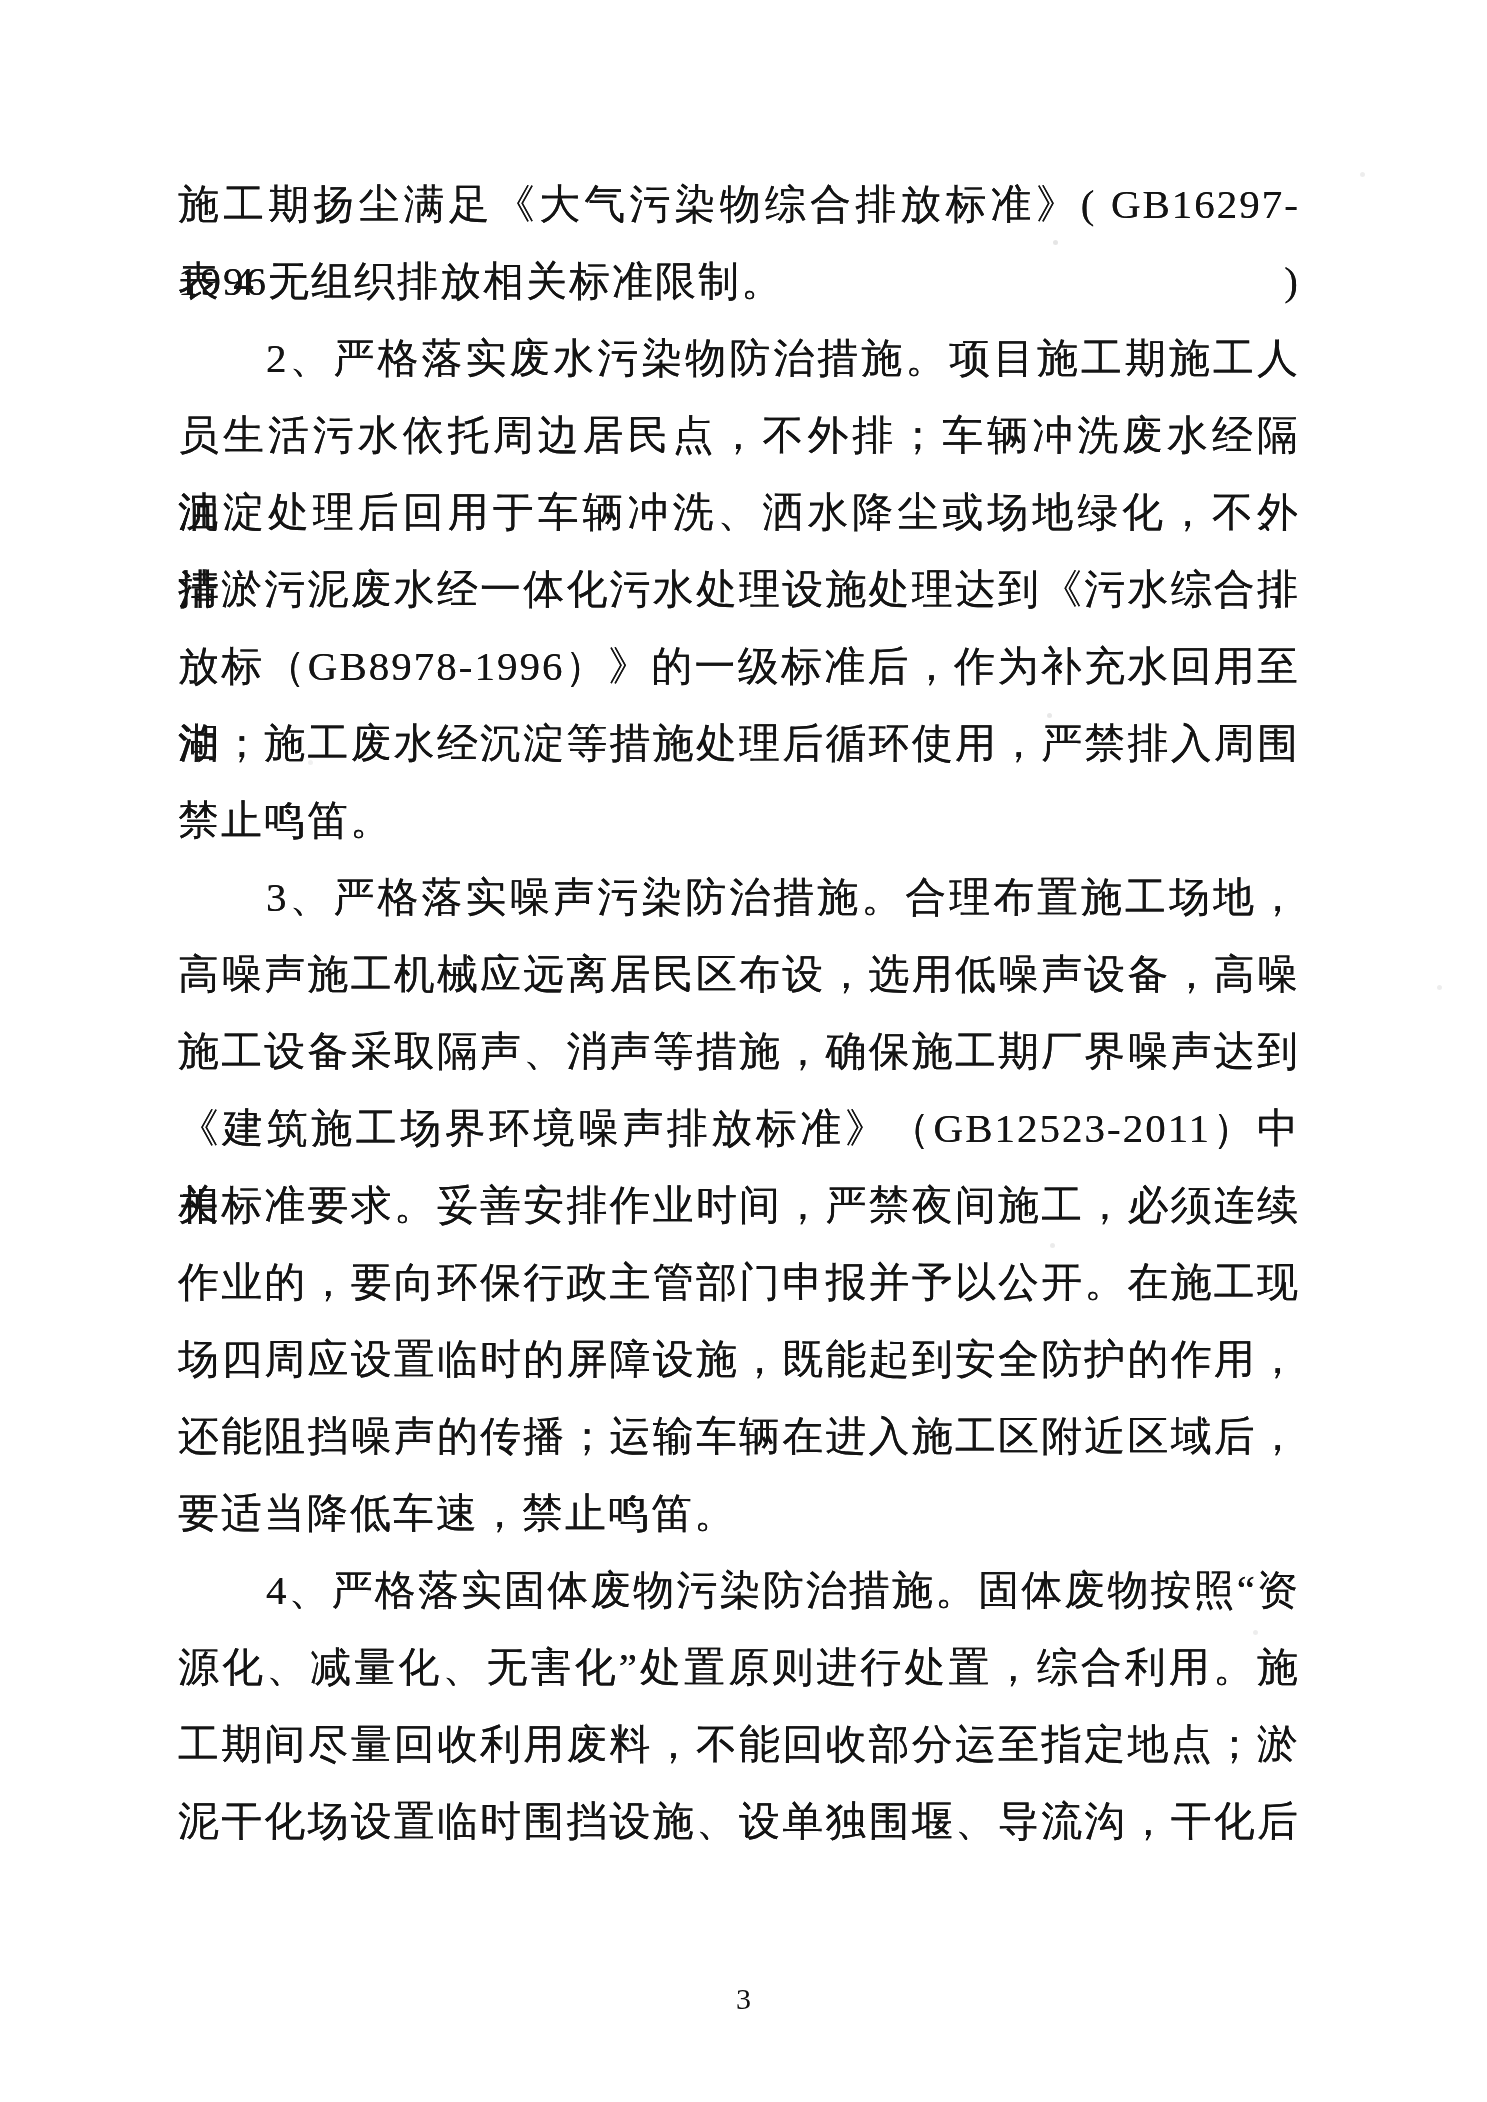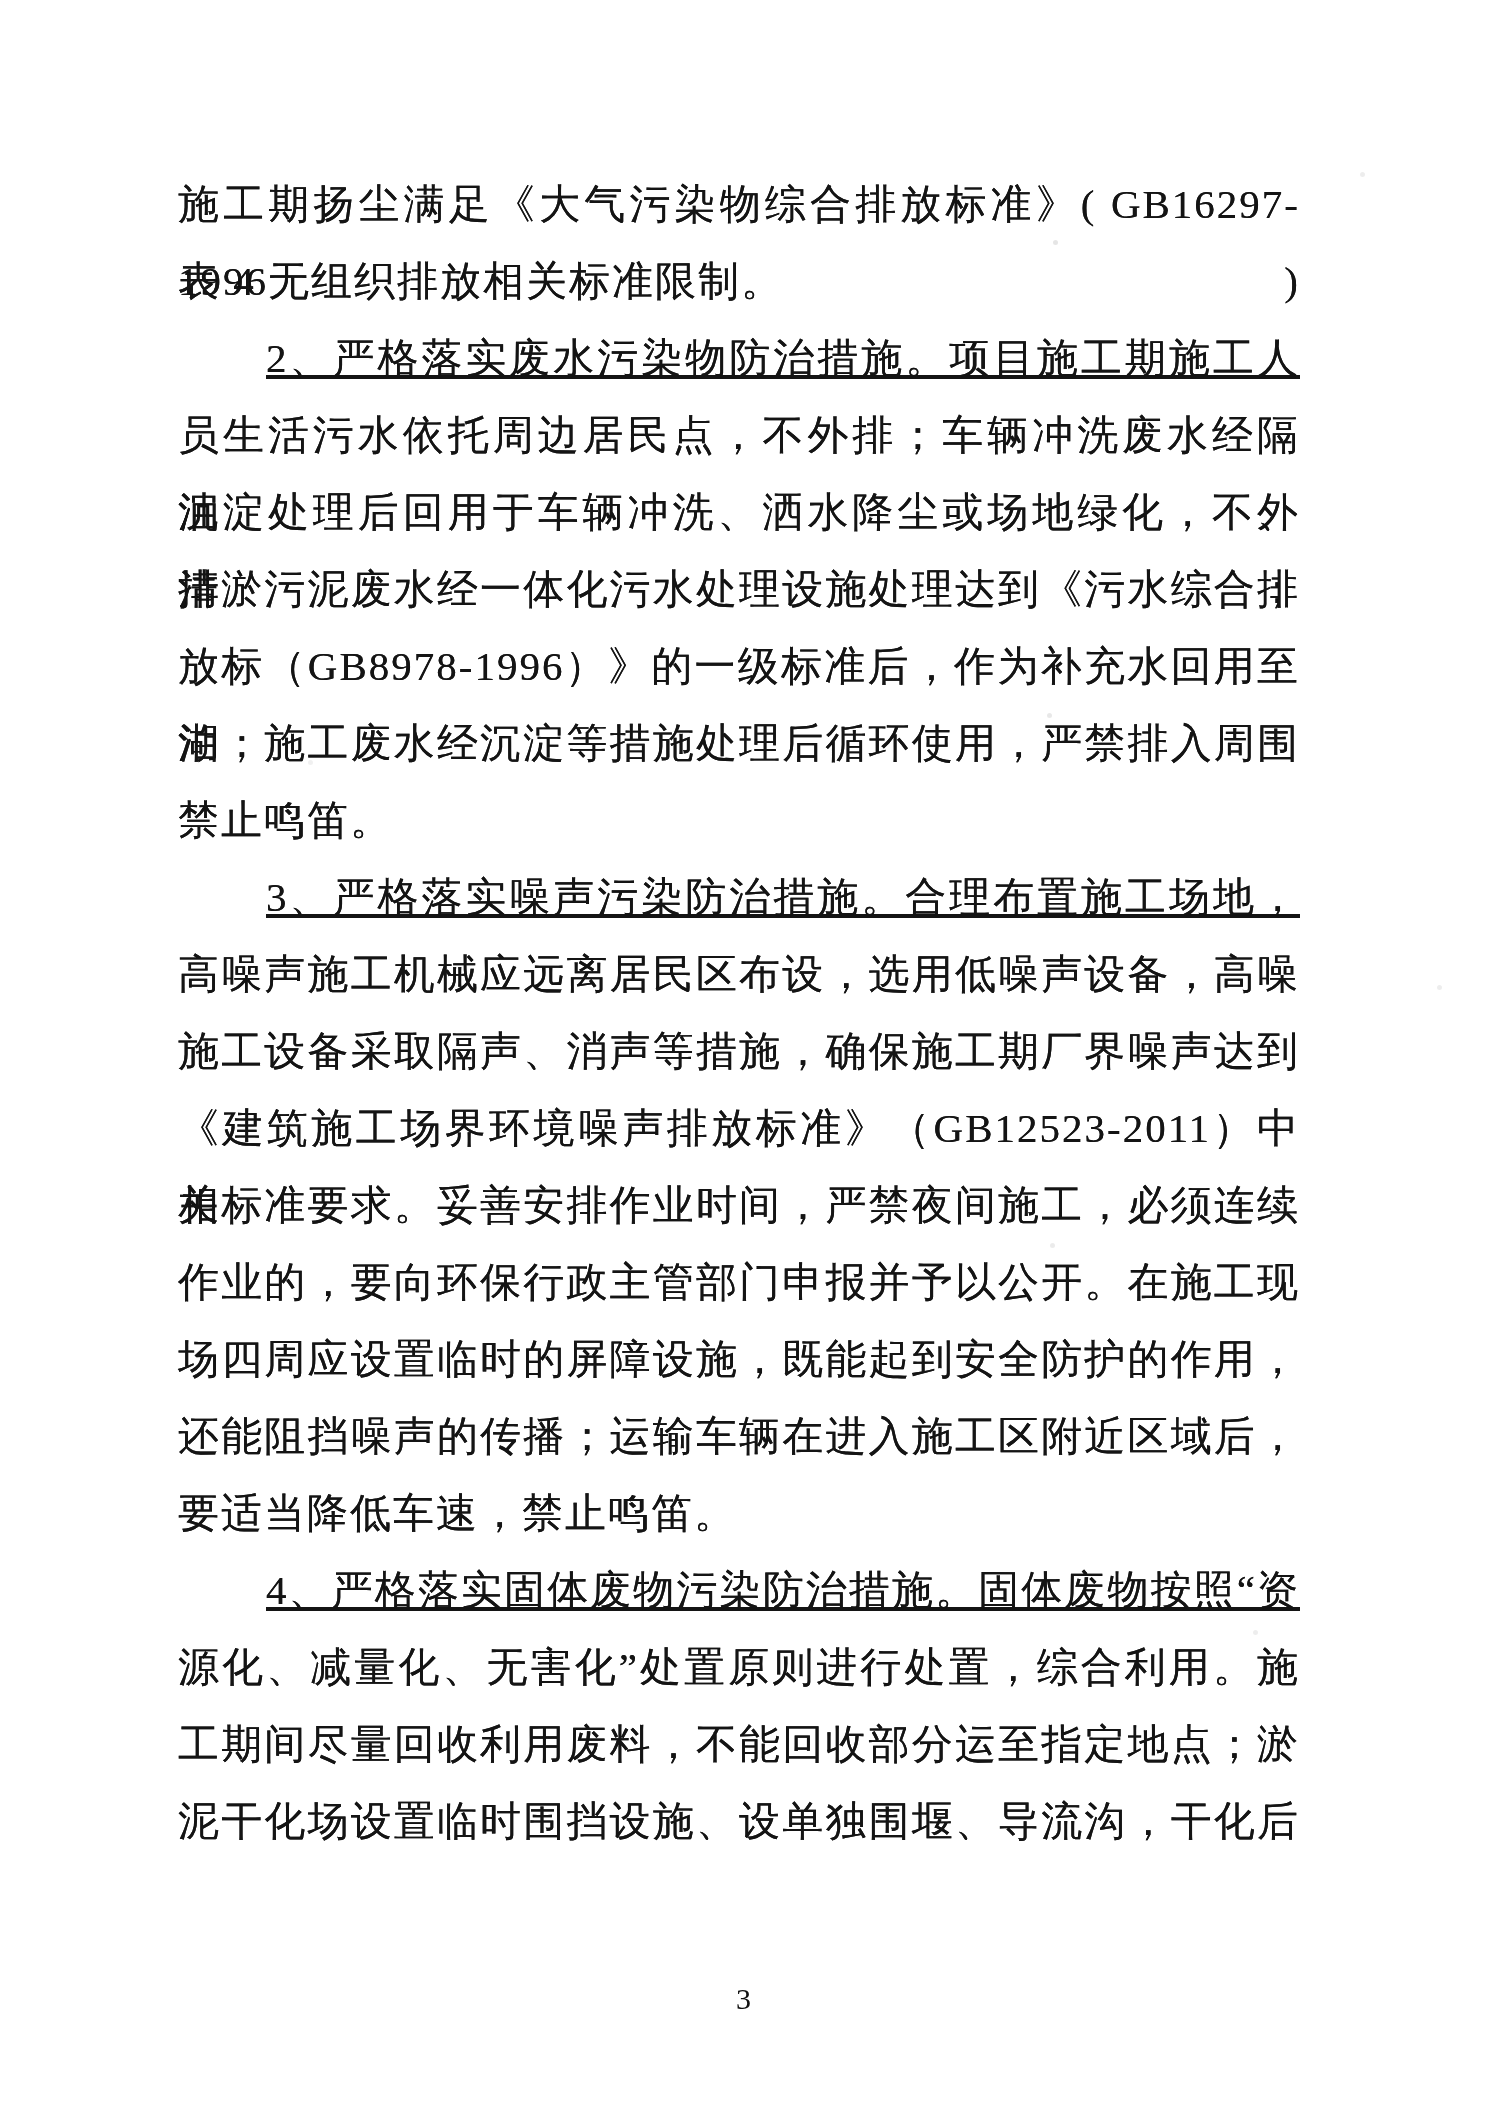--- a/index.html
+++ b/index.html
@@ -35,21 +35,20 @@
     text-align: left;
   }
   .line.justify {
     white-space: normal;
     text-align: justify;
     text-align-last: justify;
   }
   .line.indent {
     padding-left: 88px;
     width: calc(100% - 88px);
-    text-decoration: underline;
   }
   .page-number {
     position: absolute;
     left: 0;
     top: 1982px;
     width: 100%;
     text-align: center;
     font-size: 30px;
     letter-spacing: 0;
     color: #111;

